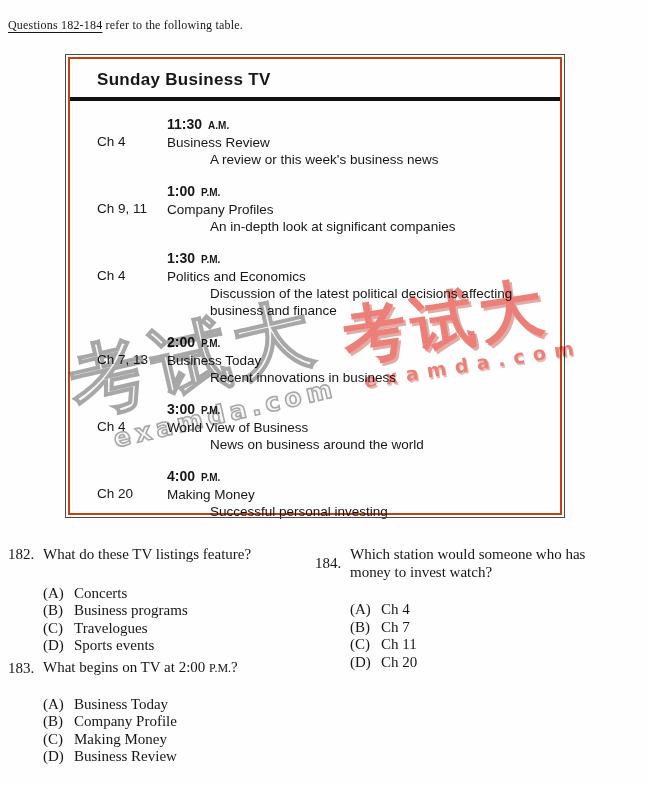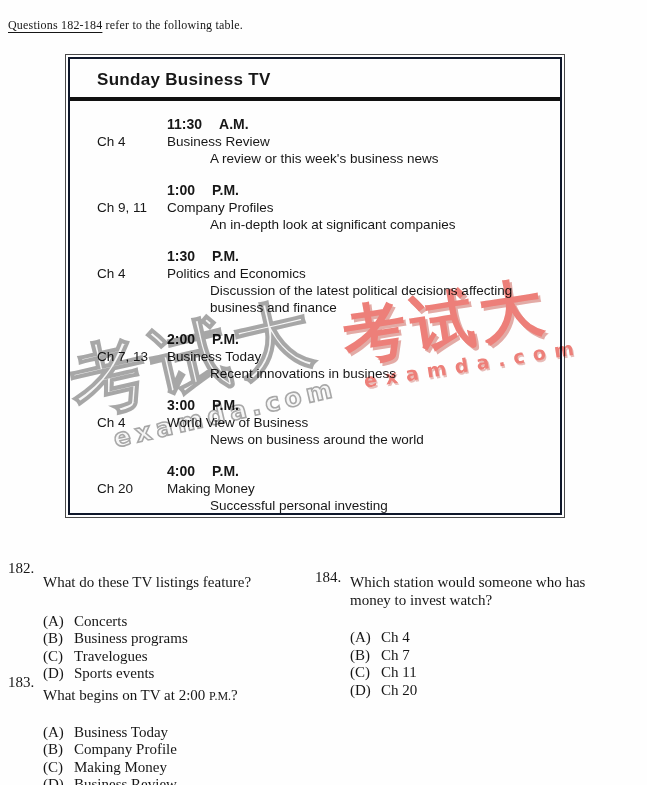--- a/index.html
+++ b/index.html
@@ -10,42 +10,42 @@
     font-family:"Liberation Serif", serif; color:#161616;
   }
 
   
   .intro { position:absolute; left:8px; top:18px; font-size:12px; letter-spacing:0.2px; }
   .intro .u { text-decoration:underline; text-underline-offset:3px; }
 
   
   .schedule {
     position:absolute; left:68px; top:57px; width:494px; height:458px;
-    box-sizing:border-box; border:2px solid #0f172a;
+    box-sizing:border-box; border:2px solid #c2410c;
     outline:1px solid #4a4a4a; outline-offset:2px;
     font-family:"Liberation Sans", sans-serif; color:#171717; background:#fefefe;
   }
   .schedule-title {
     font-size:17px; font-weight:bold; letter-spacing:0.3px;
     padding:11px 0 7px 27px; border-bottom:4px solid #111;
   }
   .entry { display:flex; margin-top:15px; font-size:13.5px; line-height:17px; }
   .entry-ch { flex:none; width:70px; margin-left:27px; padding-top:17px; }
   .entry-time { font-weight:bold; font-size:14px; }
-  .ampm { font-size:14px; font-weight:bold; margin-left:17px; }
+  .ampm { font-size:10px; font-weight:bold; margin-left:6px; }
   .entry-desc { margin-left:43px; max-width:348px; }
 
   
   .question { position:absolute; font-size:15px; line-height:17.5px; }
   #q182 { left:8px;   top:546px; width:305px; }
   #q183 { left:8px;   top:659px; width:305px; }
   #q184 { left:315px; top:546px; width:328px; }
   .q-head { display:flex;align-items:center; }
   .q-num { flex:none; width:35px; }
-  .q-text { flex:1;margin-top:28px; }
+  .q-text { flex:1; }
   #q184 .q-text { max-width:278px; }
   .q-options { margin-left:35px; }
   #q182 .q-options { margin-top:21px; }
   #q183 .q-options { margin-top:18px; }
   #q184 .q-options { margin-top:20px; }
   .q-option { display:flex; }
   .q-letter { flex:none; width:31px; }
   .sc { font-size:12px; }
 
   

